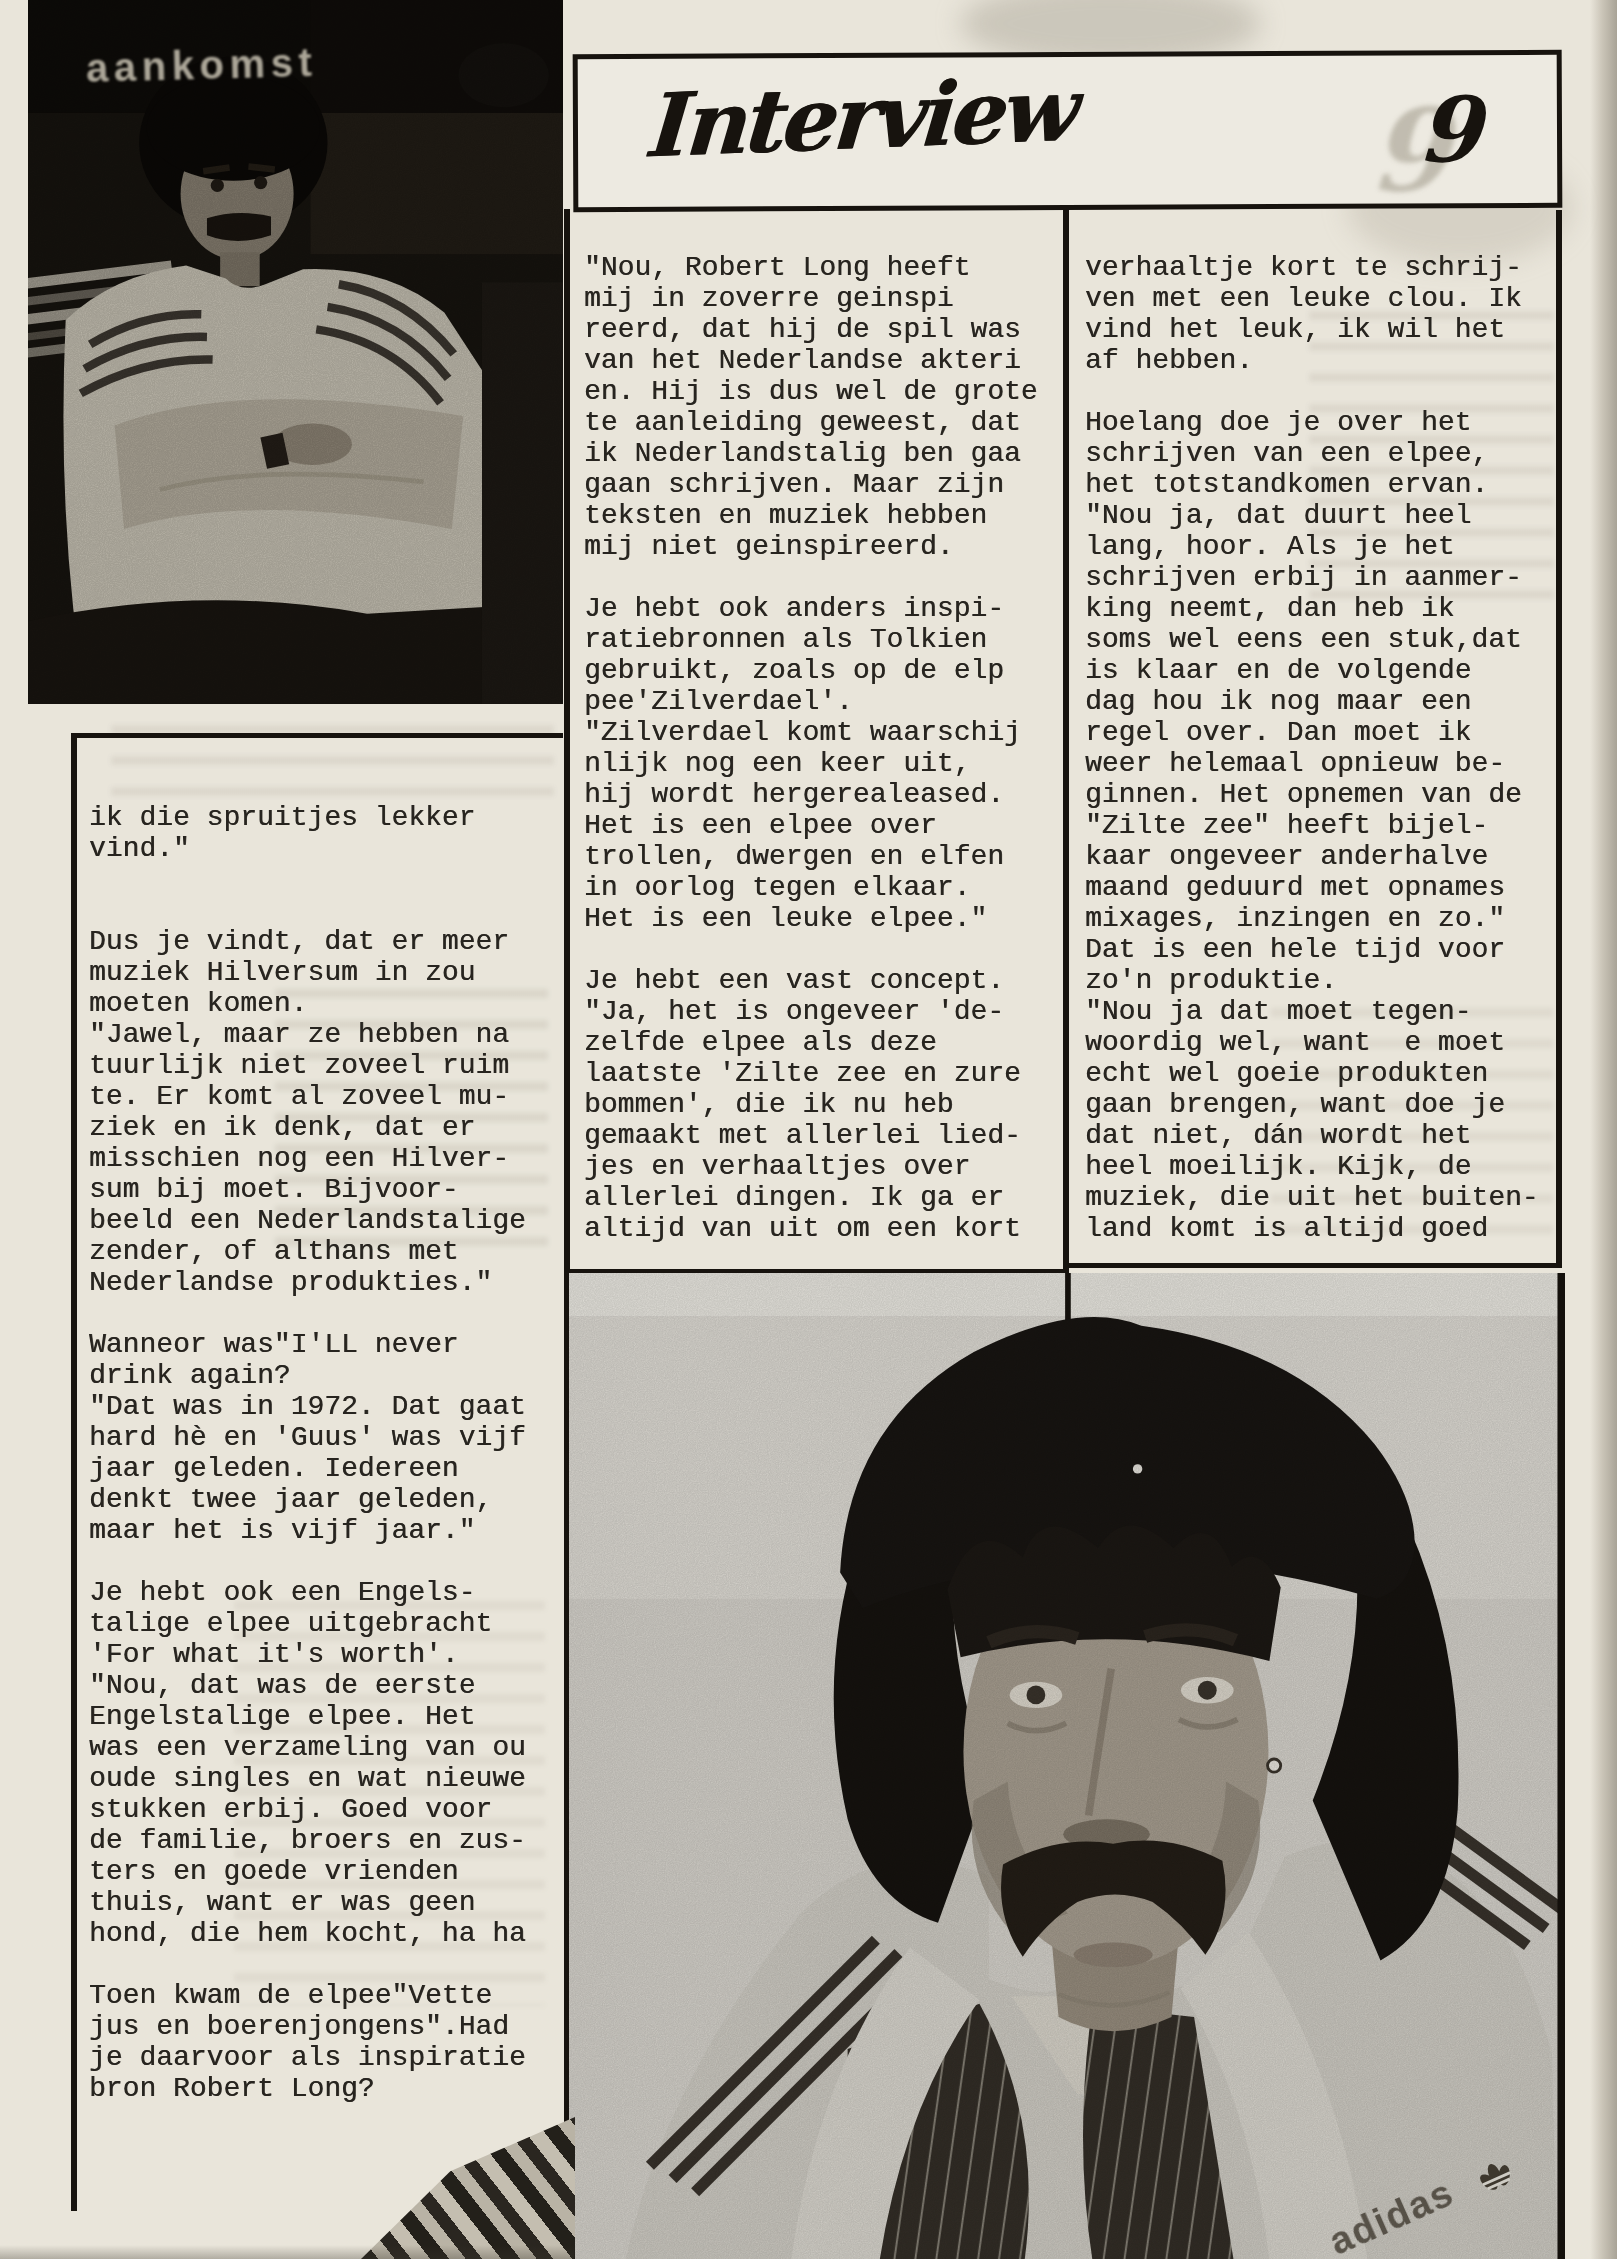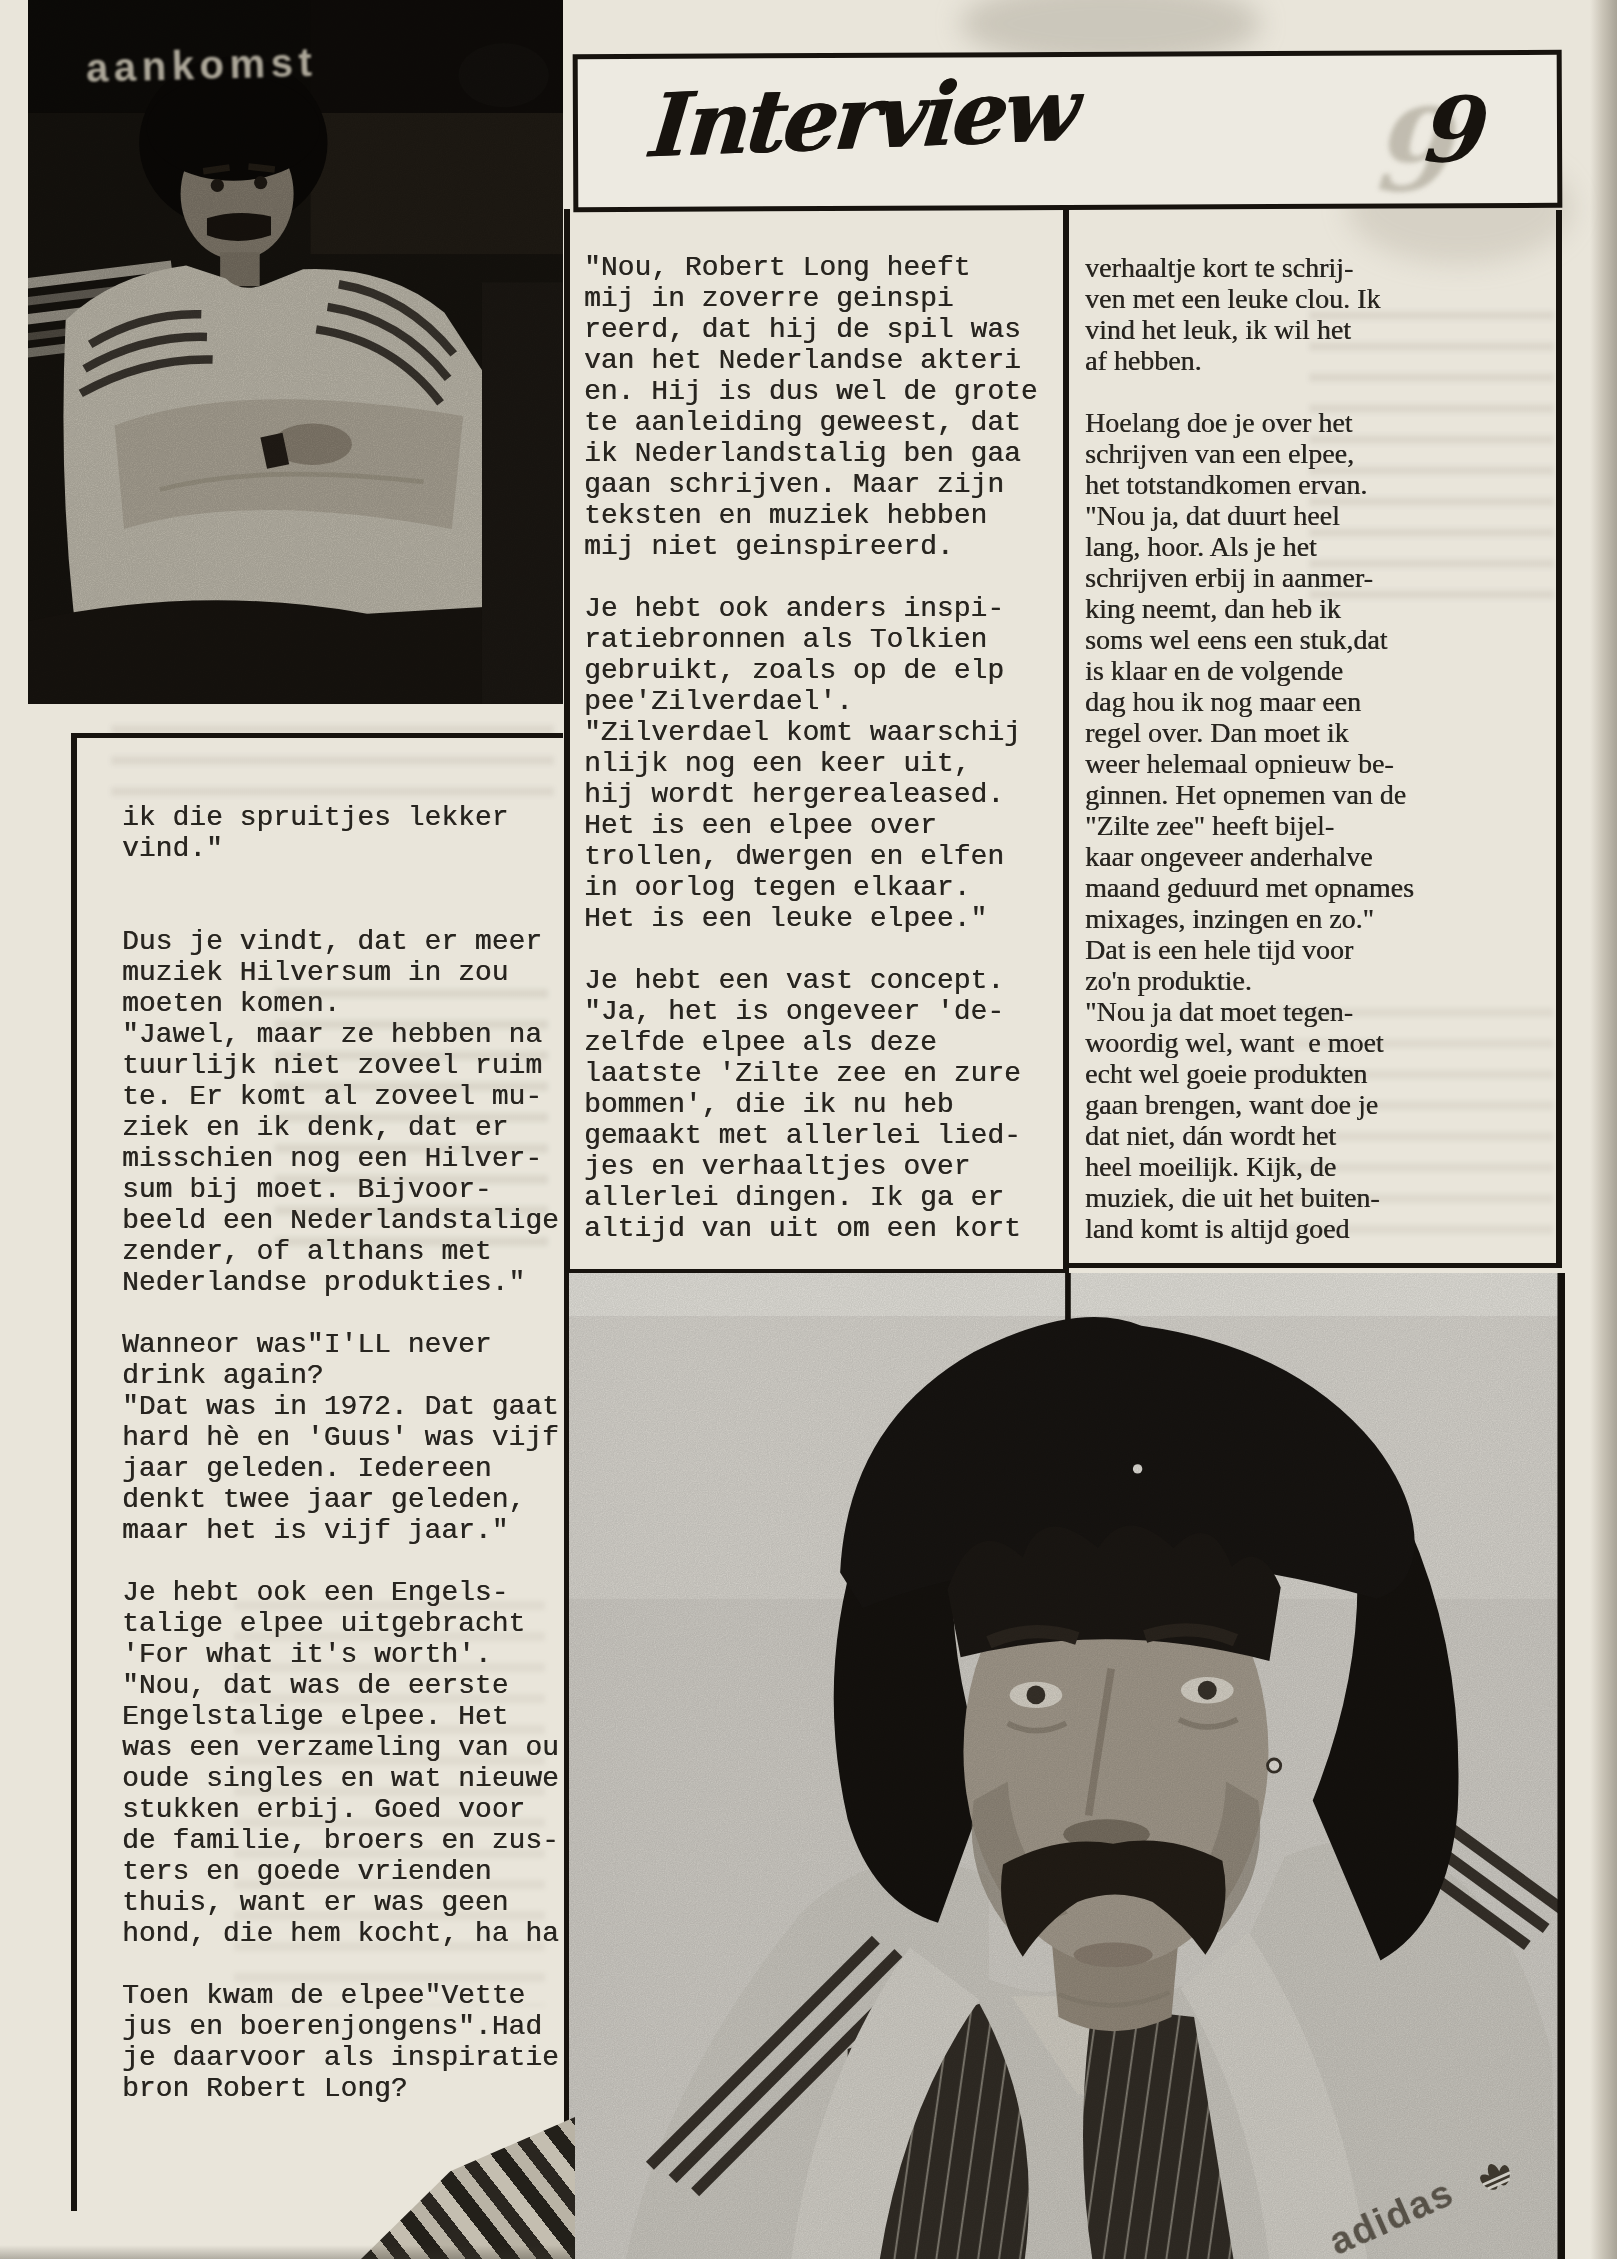--- a/index.html
+++ b/index.html
@@ -35,23 +35,23 @@
   .page-number{position:absolute;right:68px;top:21px;font-family:"DejaVu Serif",serif;
                font-style:italic;font-weight:bold;font-size:90px;color:#17130e;transform:skewX(-6deg);}
   .page-number-ghost{position:absolute;right:98px;top:28px;font-family:"DejaVu Serif",serif;
                font-style:italic;font-weight:bold;font-size:113px;color:rgba(140,132,115,.45);
                filter:blur(2.8px);transform:skewX(-6deg);}
   
   .typewriter{position:absolute;white-space:pre;font-family:"Liberation Mono","DejaVu Sans Mono",monospace;
               font-size:28px;line-height:31px;color:#27241f;text-shadow:0.4px 0.4px 0 rgba(39,36,31,.8);}
   .col-left-box{position:absolute;left:71px;top:733px;width:492px;height:1478px;box-sizing:border-box;
                 border-left:6.6px solid #17130e;border-top:5.6px solid #17130e;}
-  .col-left-text{left:89px;top:802px;width:480px;margin-left:33px;}
+  .col-left-text{left:89px;top:802px;width:480px;}
   .col-mid-text{left:584px;top:252px;width:482px;}
-  .col-right-text{left:1085px;top:252px;width:480px;font-family:Liberation Serif, serif;}
+  .col-right-text{left:1085px;top:252px;width:480px;}
   
   .photo{position:absolute;}
   .photo-top-left{left:28px;top:0;width:535px;height:704px;}
   .photo-bottom{left:569px;top:1273px;width:996px;height:987px;}
   .photo svg{display:block;width:100%;height:100%;}
   .sign-text{position:absolute;left:58px;top:43px;font-family:"Liberation Sans",sans-serif;
              font-weight:bold;font-size:40px;letter-spacing:5.6px;color:#c7c1b1;opacity:.85;
              filter:blur(1.2px);transform:rotate(-1.5deg);}
   .adidas-text{position:absolute;left:1326px;top:2196px;font-family:"Liberation Sans",sans-serif;
                font-weight:bold;font-size:38px;letter-spacing:1.9px;color:#45403666;color:rgba(62,56,46,.8);

